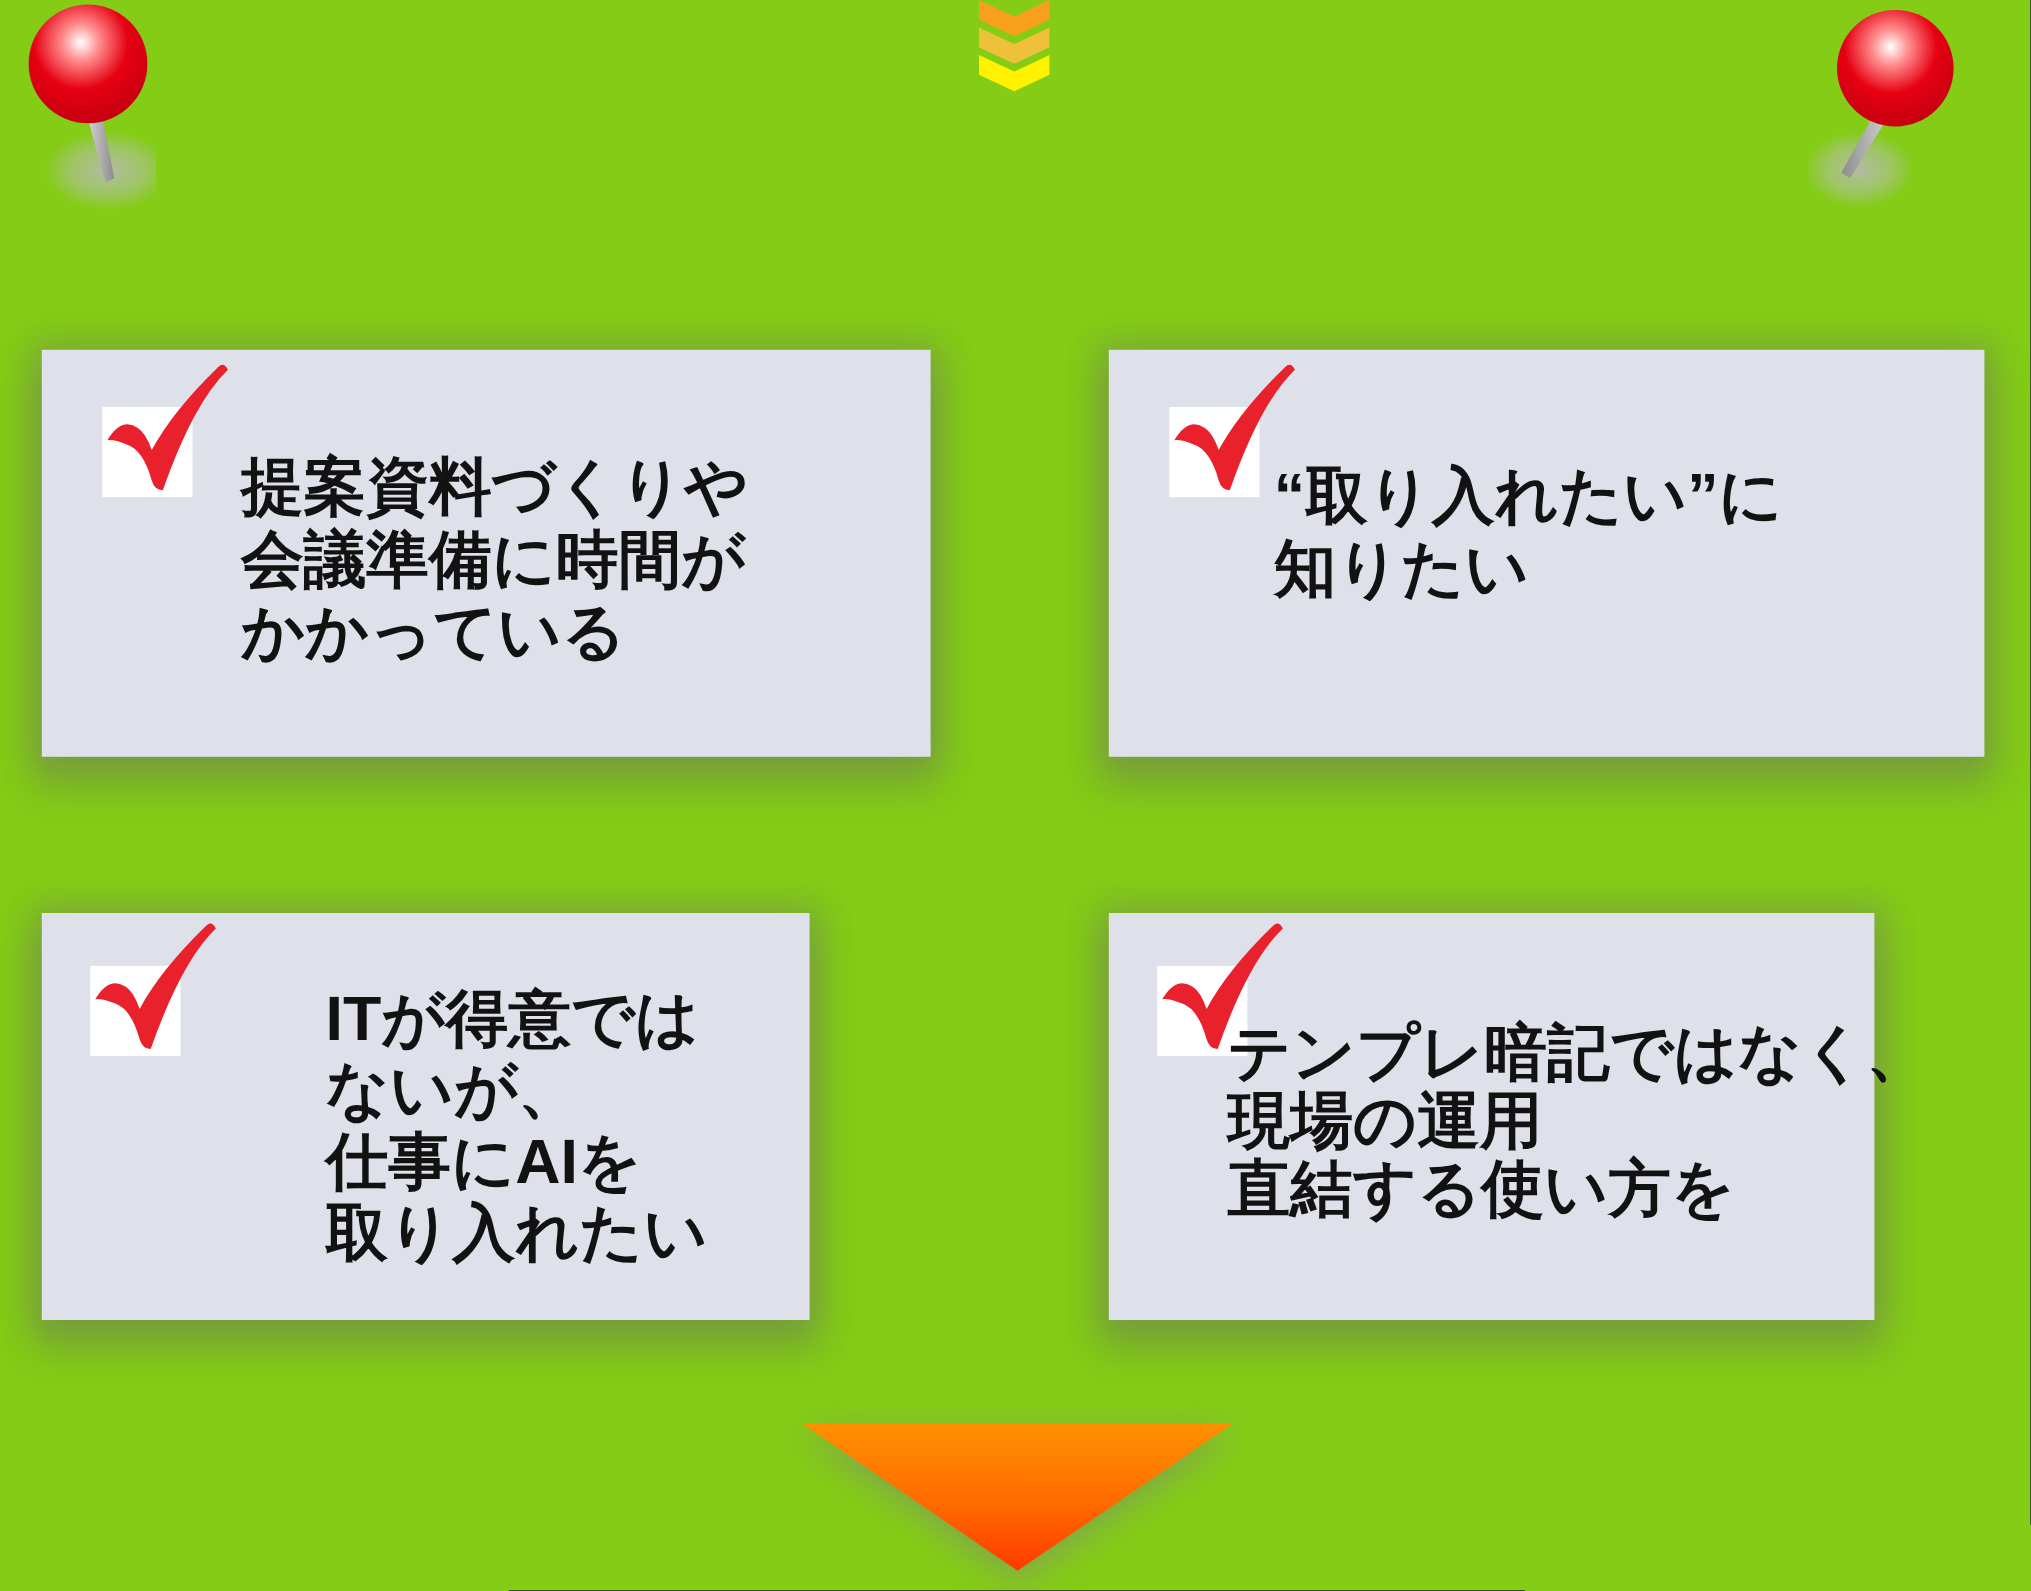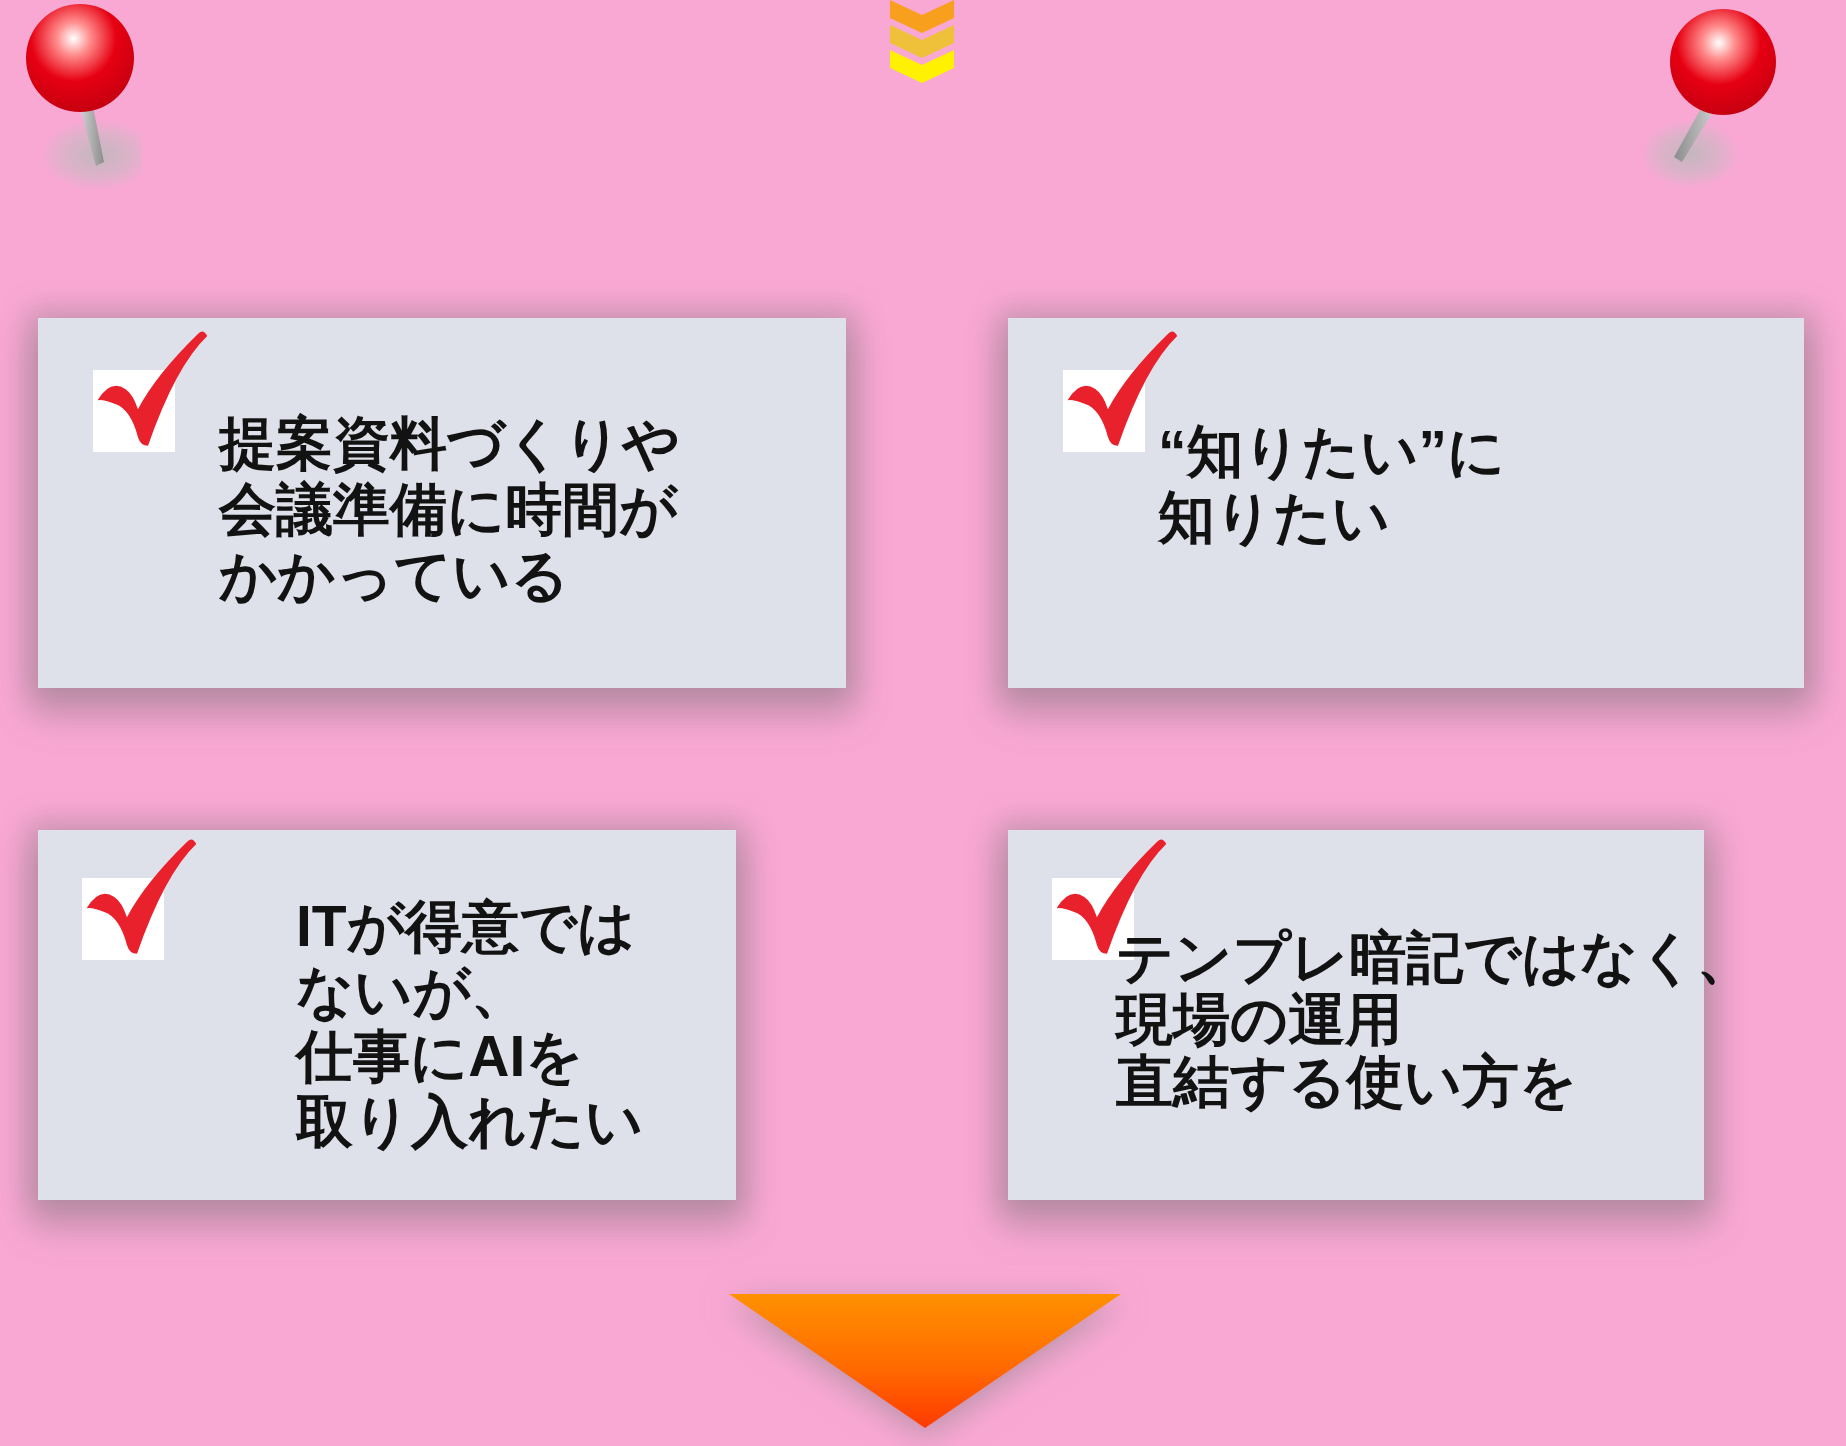--- a/index.html
+++ b/index.html
@@ -1,19 +1,19 @@
 <!DOCTYPE html>
 <html><head>
 <meta charset="utf-8">
 <style>
   html,body{margin:0;padding:0;background:#000;}
   .stage{
     position:relative;
     width:1846px;height:1446px;
-    background:#f9a8d4;
+    background:#84cc16;
     overflow:hidden;
     font-family:"Liberation Sans","DejaVu Sans",sans-serif;
   }
   .pin{position:absolute;}
   .pin-left{left:18px;top:2px;width:124px;height:192px;}
   .pin-right{left:1644px;top:2px;width:144px;height:192px;}
   .chevron{position:absolute;left:889px;top:0;width:66px;height:86px;}
   .card{
     position:absolute;
     background:#DEE1E9;
@@ -121,21 +121,21 @@
     </div>
   </div>
 
   <div class="card card-2">
     <div class="checkbox">
       <svg class="checkmark" viewBox="0 0 100 100" aria-hidden="true">
         <path fill="#E8212C" d="M10 59 Q20 42 32 50 Q38 54 42 66 Q57 38 90 6 Q94 2 97 8 Q72 32 50 95 Q44 95 42 88 Q36 66 24 62 Q14 58 10 59 Z"></path>
       </svg>
     </div>
     <div class="lines">
-      <span>“知りたい”に</span>
+      <span>“取り入れたい”に</span>
       <span>知りたい</span>
     </div>
   </div>
 
   <div class="card card-3">
     <div class="checkbox">
       <svg class="checkmark" viewBox="0 0 100 100" aria-hidden="true">
         <path fill="#E8212C" d="M10 59 Q20 42 32 50 Q38 54 42 66 Q57 38 90 6 Q94 2 97 8 Q72 32 50 95 Q44 95 42 88 Q36 66 24 62 Q14 58 10 59 Z"></path>
       </svg>
     </div>

